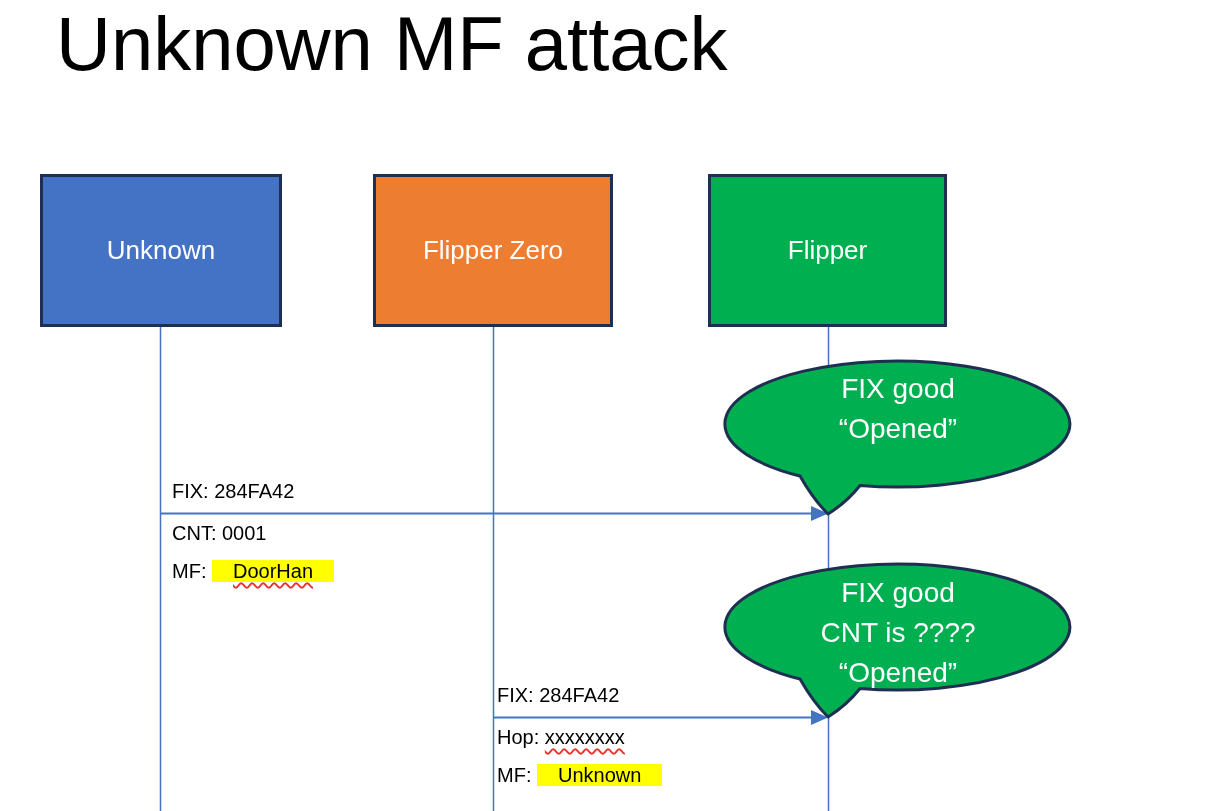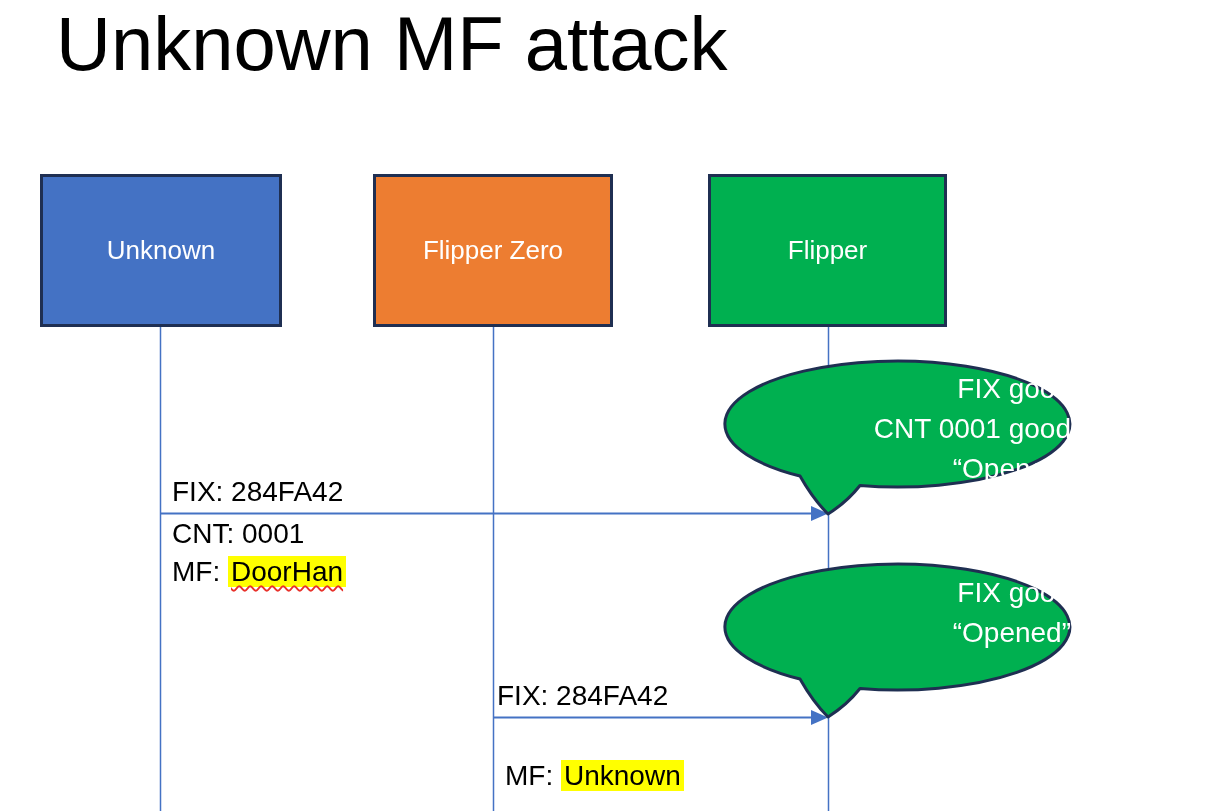--- a/index.html
+++ b/index.html
@@ -22,35 +22,35 @@
     position: absolute; top: 174px; height: 153px; box-sizing: border-box;
     border: 3px solid var(--outline, #1F2F52);
     display: flex; align-items: center; justify-content: center;
     color: var(--box_text, #fff); font-size: 26px; white-space: nowrap;
   }
   .actor-remote   { left: 40px;  width: 242px; background: var(--remote_box, #4472C4); }
   .actor-flipper  { left: 373px; width: 240px; background: var(--flipper_box, #ED7D31); }
   .actor-receiver { left: 708px; width: 239px; background: var(--receiver_box, #00B050); }
 
   .msg-line {
-    position: absolute; font-size: 28px; line-height: 33px;
+    position: absolute; font-size: 20px; line-height: 33px;
     color: var(--diagram_text, #000); white-space: nowrap;
   }
-  .hl { background: var(--highlight, #FFFF00); padding: 0 3px; }
+  .hl { background: var(--highlight, #FFFF00); padding: 0 21px; }
   .sq {
     text-decoration-line: underline;
     text-decoration-style: wavy;
     text-decoration-color: var(--spellcheck, #E8312A);
     text-decoration-thickness: 2px;
     text-underline-offset: 4px;
     text-decoration-skip-ink: none;
   }
 
   .bubble-text {
-    position: absolute; left: 725px; width: 346px; text-align: right;
+    position: absolute; left: 725px; width: 346px; text-align: center;
     color: var(--box_text, #fff); font-size: 28px; line-height: 40px;
     white-space: nowrap;
   }
   .bubble-text-1 { top: 369px; }
   .bubble-text-2 { top: 573px; }
 </style>
 </head>
 <body>
 
 <div class="slide">
@@ -88,28 +88,31 @@
     <span>Flipper</span>
   </div>
 
   <div class="msg-line" style="left:172px; top:475px;">FIX: 284FA42</div>
   <div class="msg-line" style="left:172px; top:517px;text-align:center;">CNT: 0001</div>
   <div class="msg-line" style="left:172px; top:555px;">
     <span>MF: </span><span class="hl sq">DoorHan</span>
   </div>
 
   <div class="msg-line" style="left:497px; top:679px;">FIX: 284FA42</div>
-  <div class="msg-line" style="left:497px; top:759px;margin-left:8px;">
+  <div class="msg-line" style="left:497px; top:721px;">
+    <span>Hop: </span><span class="sq">xxxxxxxx</span>
+  </div>
+  <div class="msg-line" style="left:497px; top:759px;">
     <span>MF: </span><span class="hl">Unknown</span>
   </div>
 
   <div class="bubble-text bubble-text-1">
     <div>FIX good</div>
-    <div>CNT 0001 good</div>
     <div>“Opened”</div>
   </div>
 
   <div class="bubble-text bubble-text-2">
     <div>FIX good</div>
+    <div>CNT is ????</div>
     <div>“Opened”</div>
   </div>
 
 </div>
 
 </body></html>

